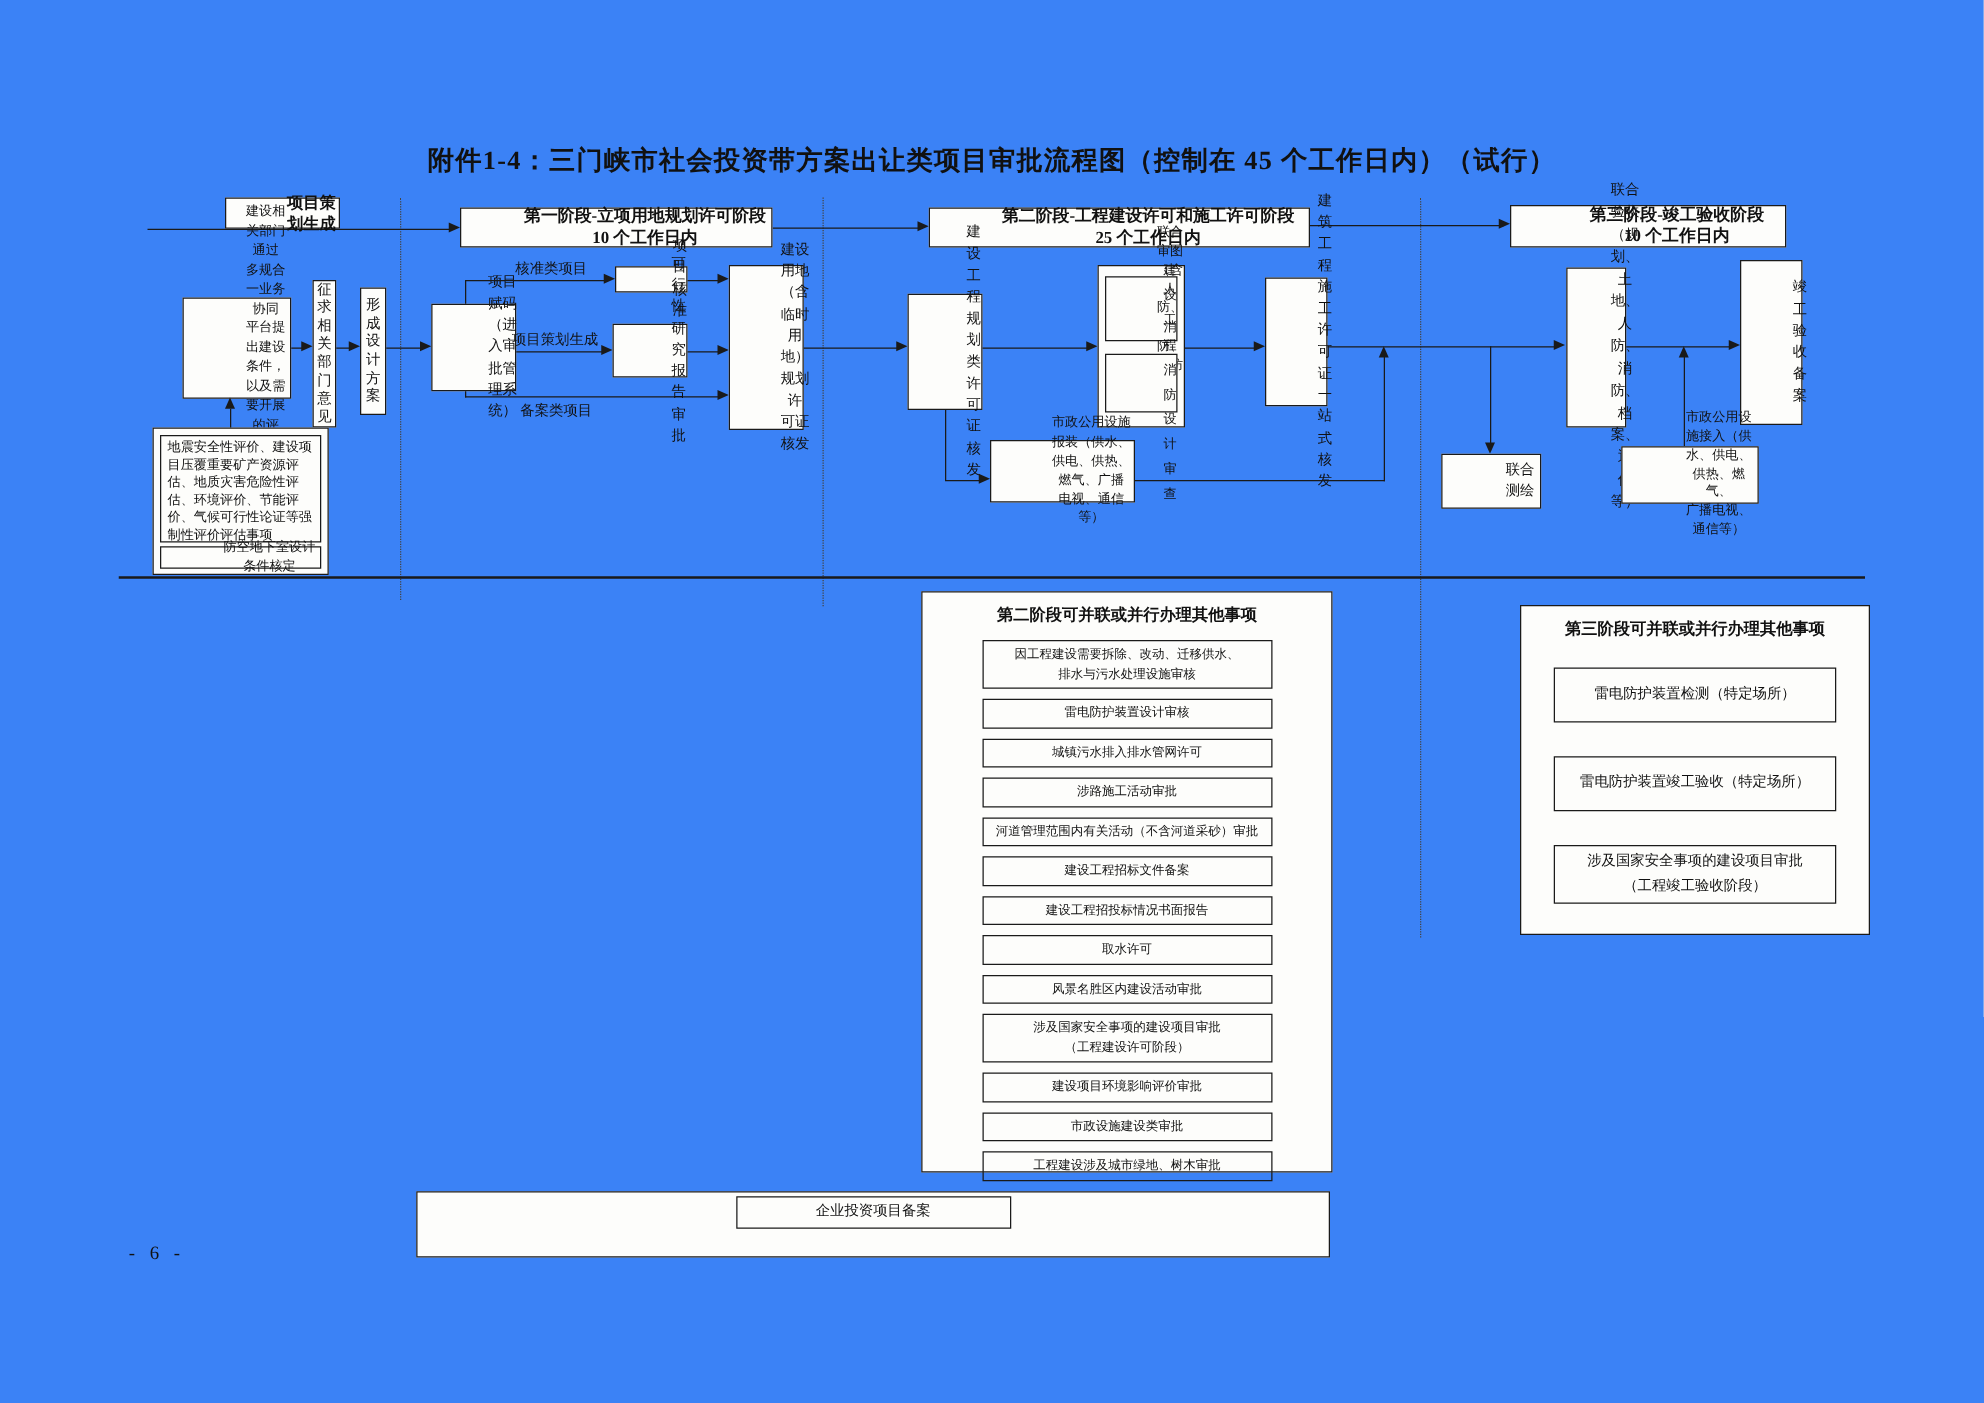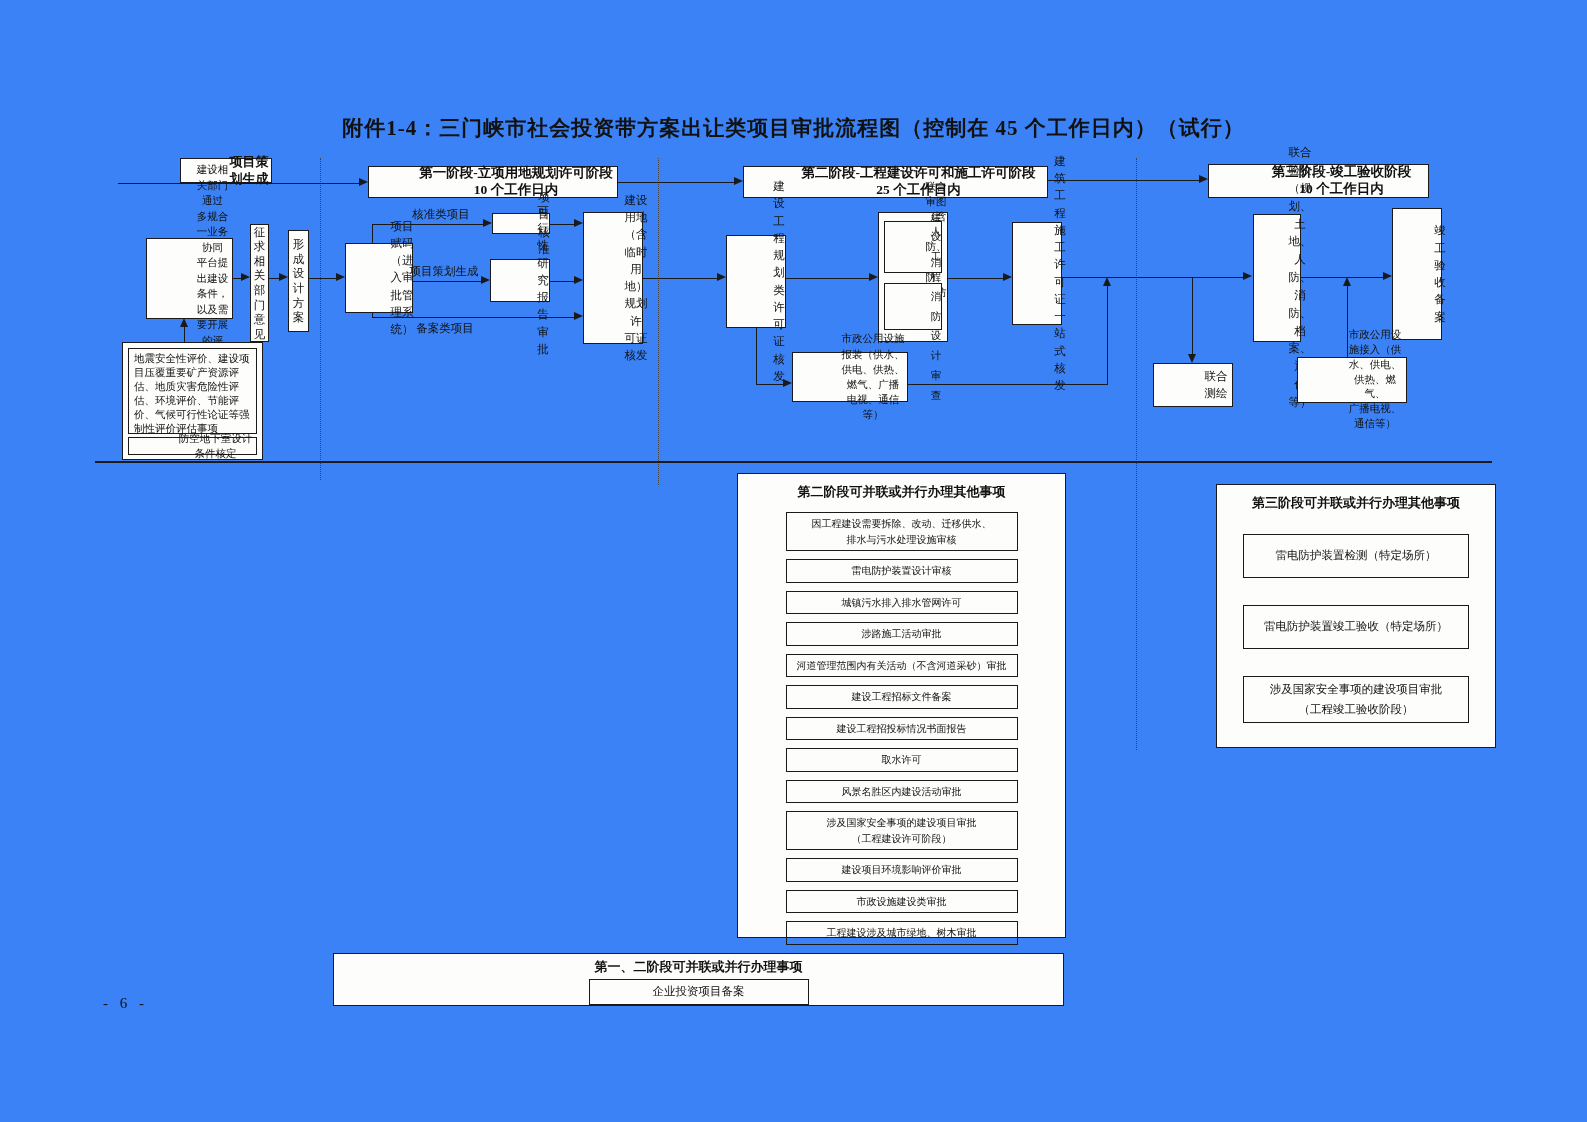--- a/index.html
+++ b/index.html
@@ -207,19 +207,18 @@
     <div class="panel-title">第三阶段可并联或并行办理其他事项</div>
     <div class="items3">
       <div class="item3">雷电防护装置检测（特定场所）</div>
       <div class="item3">雷电防护装置竣工验收（特定场所）</div>
       <div class="item3">涉及国家安全事项的建设项目审批
 （工程竣工验收阶段）</div>
     </div>
   </div>
 
   <div class="panel" style="left:333px;top:953px;width:731px;height:53px;">
-    <div class="panel-title" style="margin-top:4px;">第一、二阶段可并联或并行办理事项</div>
     <div class="items" style="margin-top:3px;gap:0;">
       <div class="item" style="width:220px;font-size:11.5px;">企业投资项目备案</div>
     </div>
   </div>
 
 </div>
 
 </body></html>

